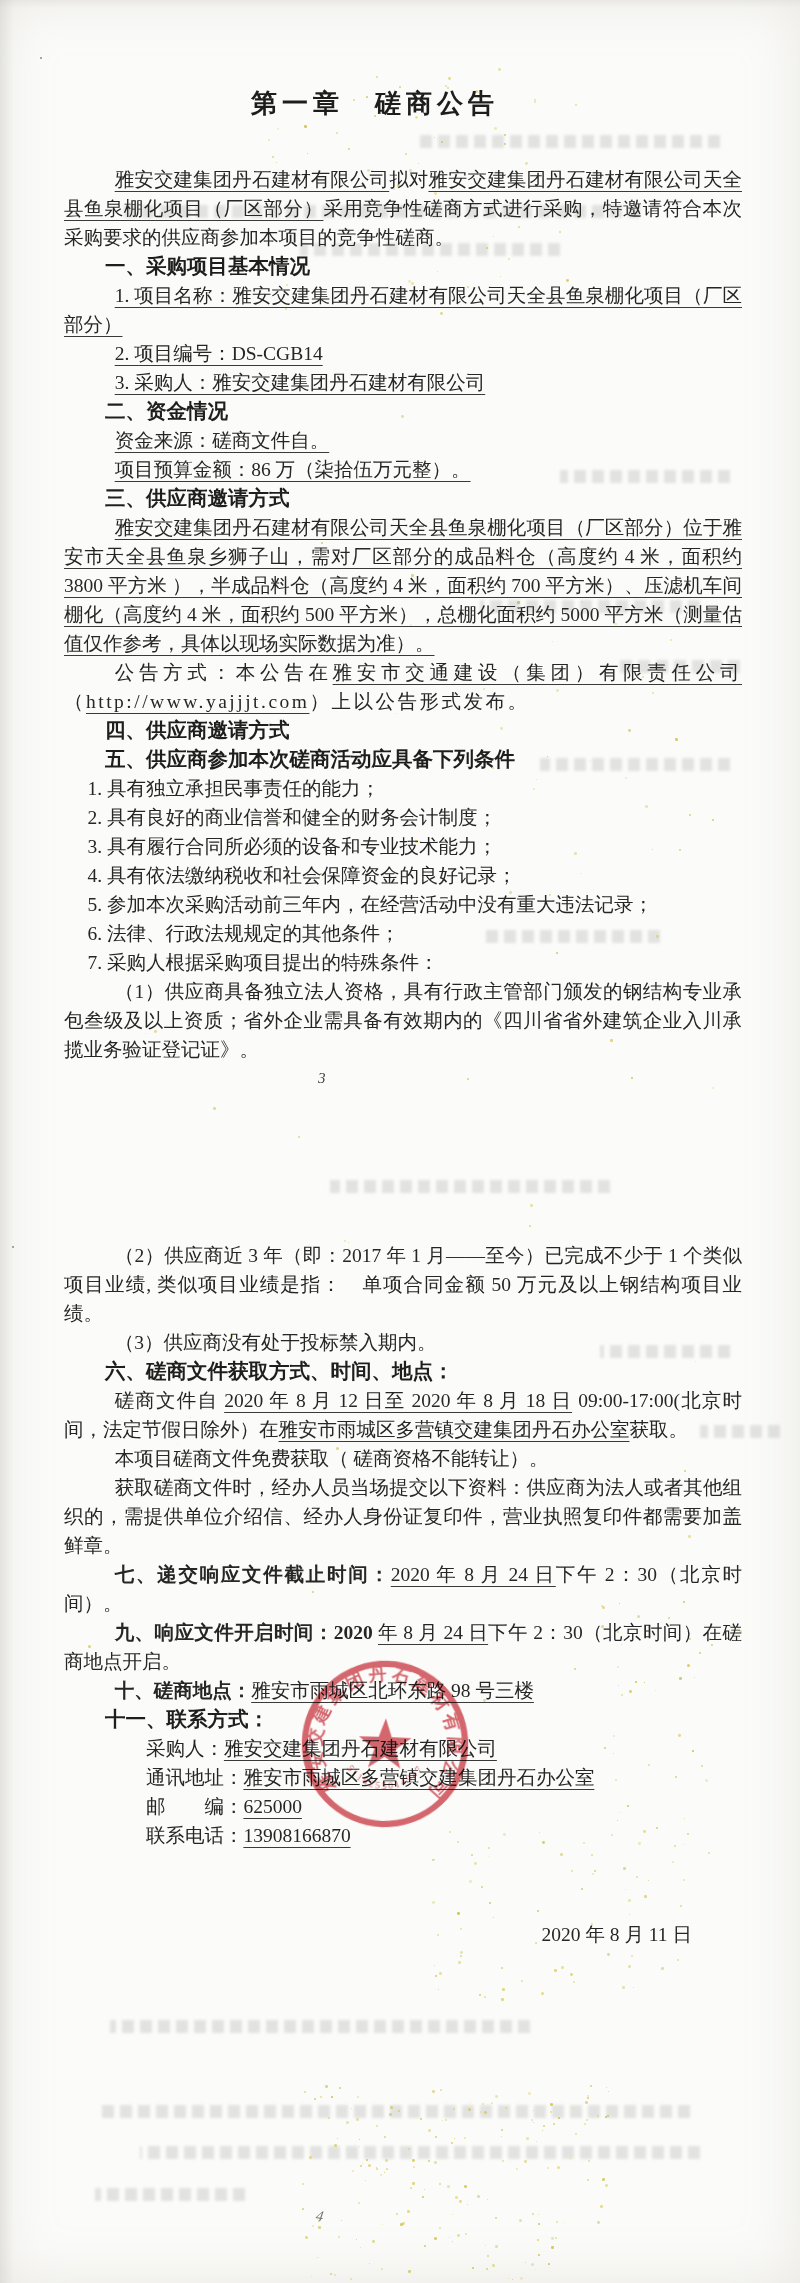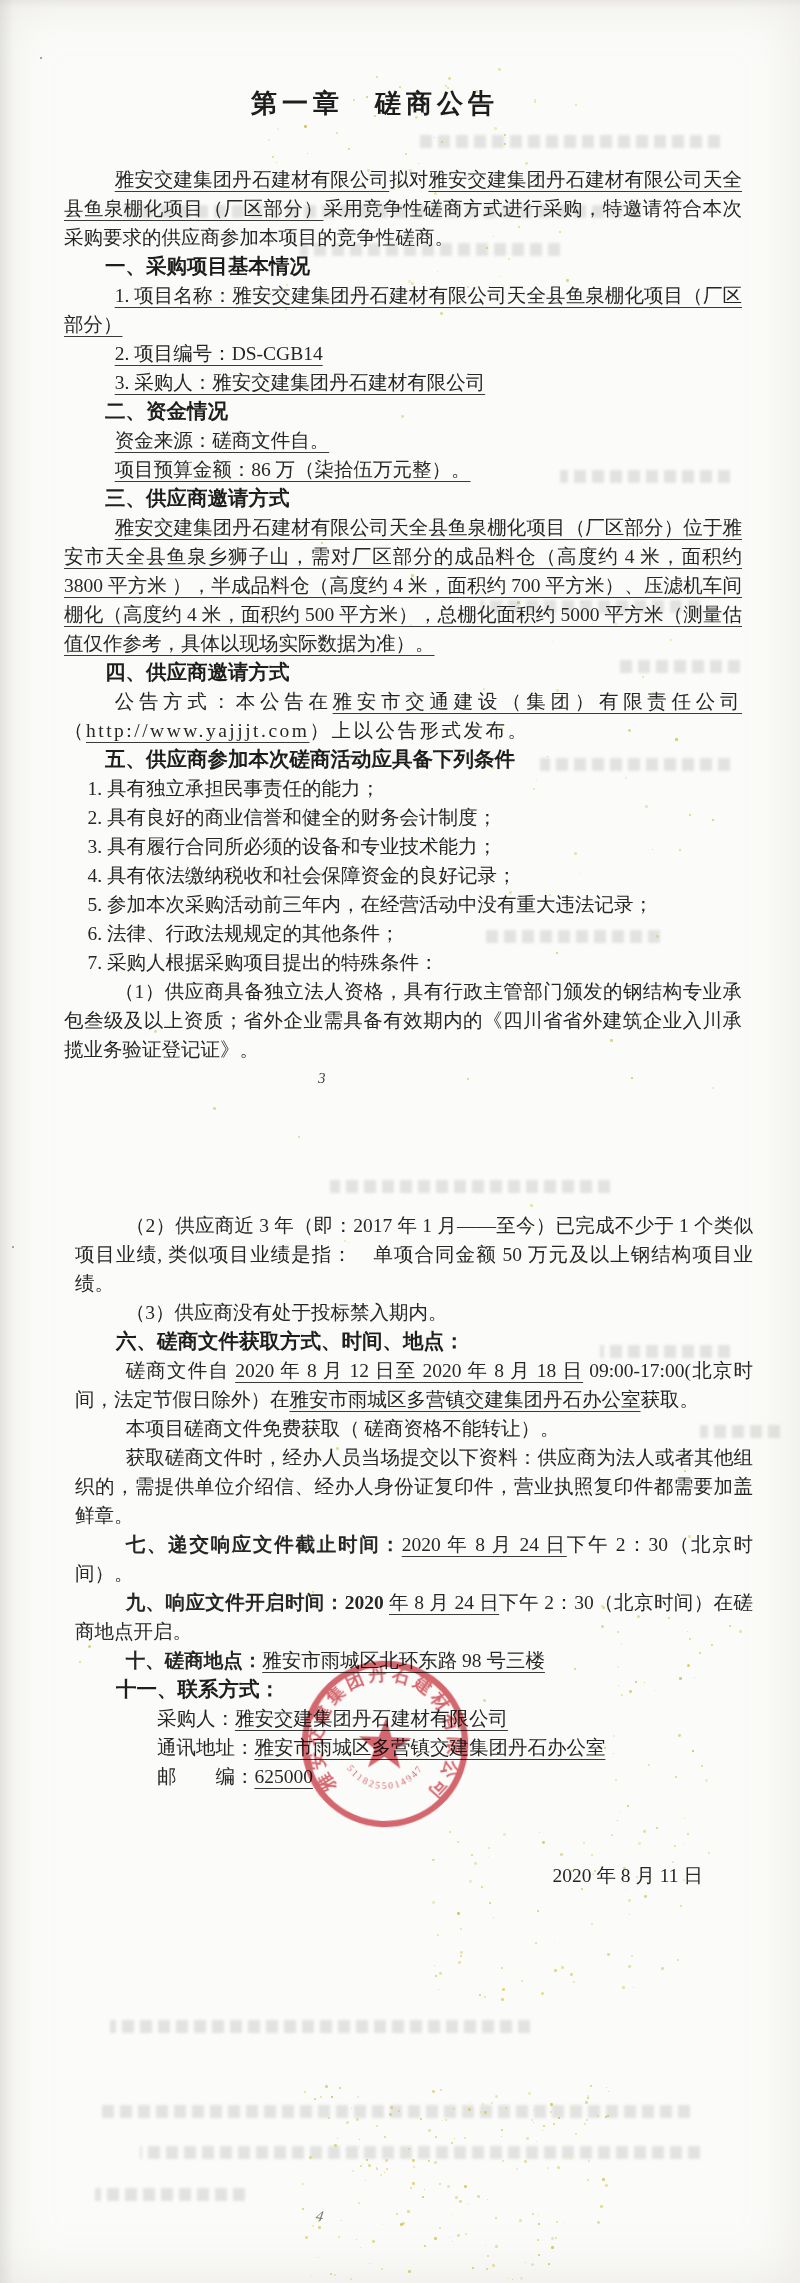--- a/index.html
+++ b/index.html
@@ -22,21 +22,21 @@
     content:"";position:absolute;left:0;top:0;right:0;height:8px;
     background:linear-gradient(180deg,rgba(120,118,110,.08),rgba(120,118,110,0));
     z-index:5;pointer-events:none;
   }
   .content{
     position:absolute;left:64px;width:678px;
     font-size:19.5px;line-height:29px;color:#262626;
     z-index:2;
   }
   #pageA{top:84px;}
-  #pageB{top:1211px;margin-left:11px;}
+  #pageB{top:1241px;}
   .blk{margin:0;}
   .title{
     font-weight:bold;font-size:26px;line-height:40px;
     text-align:center;letter-spacing:5px;
     padding-right:56px;margin-bottom:41px;color:#1d1d1d;
   }
   .h{font-weight:bold;font-size:20.5px;text-indent:2em;color:#1e1e1e;}
   .p{text-indent:2.6em;text-align:justify;}
   .item{text-indent:1.2em;text-align:justify;}
   .contact{text-indent:4.2em;}
@@ -74,22 +74,22 @@
       <div class="blk p"><span class="u">雅安交建集团丹石建材有限公司</span><span>拟对</span><span class="u">雅安交建集团丹石建材有限公司天全县鱼泉棚化项目（厂区部分）</span><span>采用竞争性磋商方式进行采购，特邀请符合本次采购要求的供应商参加本项目的竞争性磋商。</span></div>
       <div class="blk h"><span class="b">一、采购项目基本情况</span></div>
       <div class="blk p"><span class="u">1. 项目名称：雅安交建集团丹石建材有限公司天全县鱼泉棚化项目（厂区部分）</span></div>
       <div class="blk p"><span class="u">2. 项目编号：DS-CGB14</span></div>
       <div class="blk p"><span class="u">3. 采购人：雅安交建集团丹石建材有限公司</span></div>
       <div class="blk h"><span class="b">二、资金情况</span></div>
       <div class="blk p"><span class="u">资金来源：磋商文件自。</span></div>
       <div class="blk p"><span class="u">项目预算金额：86 万（柒拾伍万元整）。</span></div>
       <div class="blk h"><span class="b">三、供应商邀请方式</span></div>
       <div class="blk p"><span class="u">雅安交建集团丹石建材有限公司天全县鱼泉棚化项目（厂区部分）位于雅安市天全县鱼泉乡狮子山，需对厂区部分的成品料仓（高度约 4 米，面积约 3800 平方米 ），半成品料仓（高度约 4 米，面积约 700 平方米）、压滤机车间棚化（高度约 4 米，面积约 500 平方米），总棚化面积约 5000 平方米（测量估值仅作参考，具体以现场实际数据为准）。</span></div>
+      <div class="blk p spread"><span>公告方式：本公告在</span><span class="u">雅安市交通建设（集团）有限责任公司</span><span>（</span><span class="u">http://www.yajjjt.com</span><span>）上以公告形式发布。</span></div>
       <div class="blk h"><span class="b">四、供应商邀请方式</span></div>
-      <div class="blk p spread"><span>公告方式：本公告在</span><span class="u">雅安市交通建设（集团）有限责任公司</span><span>（</span><span class="u">http://www.yajjjt.com</span><span>）上以公告形式发布。</span></div>
       <div class="blk h"><span class="b">五、供应商参加本次磋商活动应具备下列条件</span></div>
       <div class="blk item"><span>1. 具有独立承担民事责任的能力；</span></div>
       <div class="blk item"><span>2. 具有良好的商业信誉和健全的财务会计制度；</span></div>
       <div class="blk item"><span>3. 具有履行合同所必须的设备和专业技术能力；</span></div>
       <div class="blk item"><span>4. 具有依法缴纳税收和社会保障资金的良好记录；</span></div>
       <div class="blk item"><span>5. 参加本次采购活动前三年内，在经营活动中没有重大违法记录；</span></div>
       <div class="blk item"><span>6. 法律、行政法规规定的其他条件；</span></div>
       <div class="blk item"><span>7. 采购人根据采购项目提出的特殊条件：</span></div>
       <div class="blk p"><span>（1）供应商具备独立法人资格，具有行政主管部门颁发的钢结构专业承包叁级及以上资质；省外企业需具备有效期内的《四川省省外建筑企业入川承揽业务验证登记证》。</span></div>
     </div>
@@ -103,20 +103,21 @@
       <div class="blk p"><span>磋商文件自 </span><span class="u">2020 年 8 月 12 日至 2020 年 8 月 18 日</span><span> 09:00-17:00(北京时间，法定节假日除外）在</span><span class="u">雅安市雨城区多营镇交建集团丹石办公室</span><span>获取。</span></div>
       <div class="blk p"><span>本项目磋商文件免费获取（ 磋商资格不能转让）。</span></div>
       <div class="blk p"><span>获取磋商文件时，经办人员当场提交以下资料：供应商为法人或者其他组织的，需提供单位介绍信、经办人身份证复印件，营业执照复印件都需要加盖鲜章。</span></div>
       <div class="blk p"><span class="b">七、递交响应文件截止时间：</span><span class="u">2020 年 8 月 24 日</span><span>下午 2：30（北京时间）。</span></div>
       <div class="blk p"><span class="b">九、响应文件开启时间：</span><span class="b">2020 </span><span class="u">年 8 月 24 日</span><span>下午 2：30（北京时间）在磋商地点开启。</span></div>
       <div class="blk p"><span class="b">十、磋商地点：</span><span class="u">雅安市雨城区北环东路 98 号三楼</span></div>
       <div class="blk h"><span class="b">十一、联系方式：</span></div>
       <div class="blk contact"><span>采购人：</span><span class="u">雅安交建集团丹石建材有限公司</span></div>
       <div class="blk contact"><span>通讯地址：</span><span class="u">雅安市雨城区多营镇交建集团丹石办公室</span></div>
       <div class="blk contact"><span>邮　　编：</span><span class="u">625000</span></div>
+      <div class="blk contact"><span>联系电话：</span><span class="u">13908166870</span></div>
       <div class="blk date"><span>2020 年 8 月 11 日</span></div>
     </div>
 
   <div class="pnum" id="pnum4">4</div>
 
   <svg class="stamp" id="stamp" viewBox="0 0 200 200" style="color: rgb(210, 80, 89);">
     <defs>
       <path id="arcTop" d="M49,151 A72,72 0 1 1 151,151" fill="none"></path>
       <path id="arcBot" d="M57,127 A51,51 0 0 0 143,127" fill="none"></path>
     </defs>

